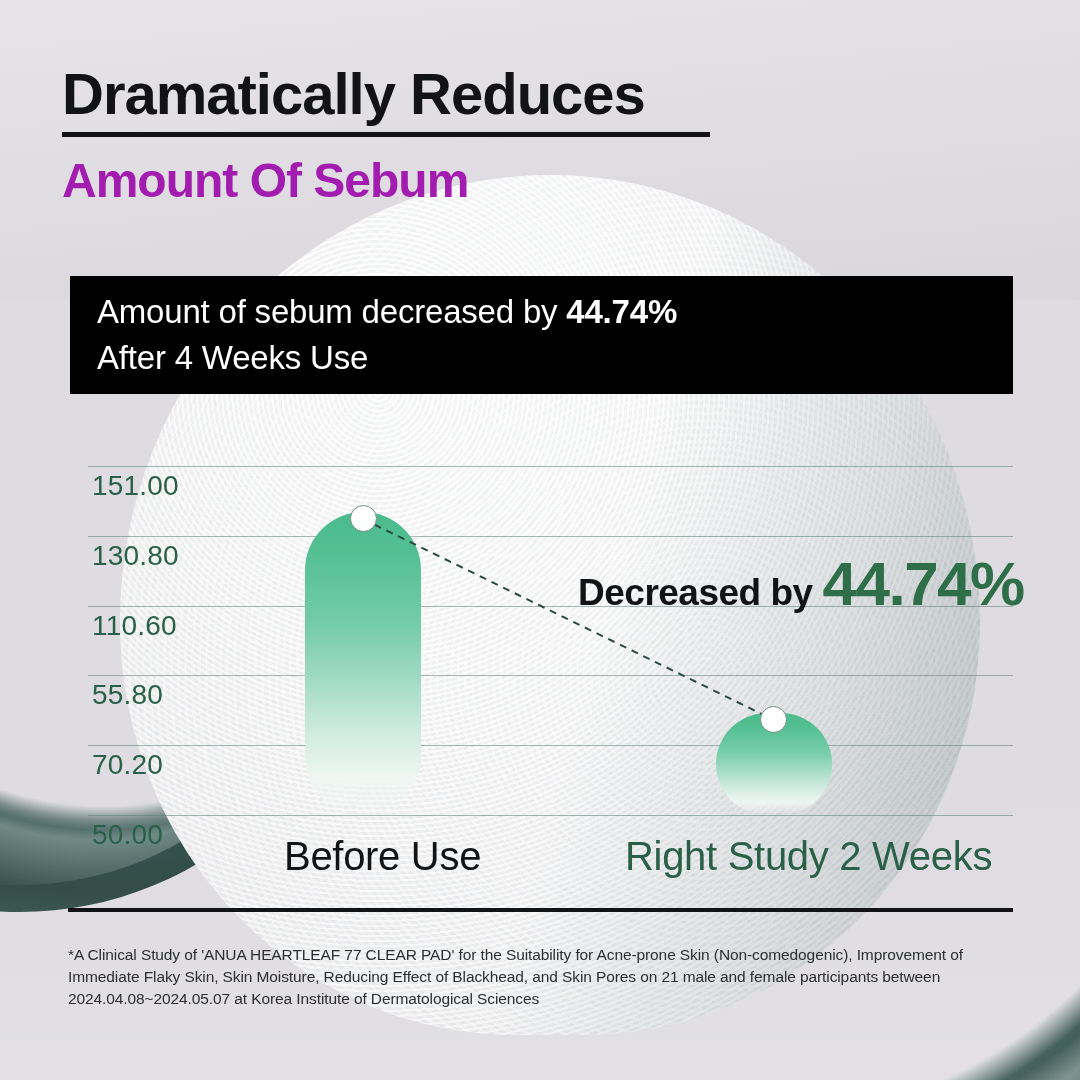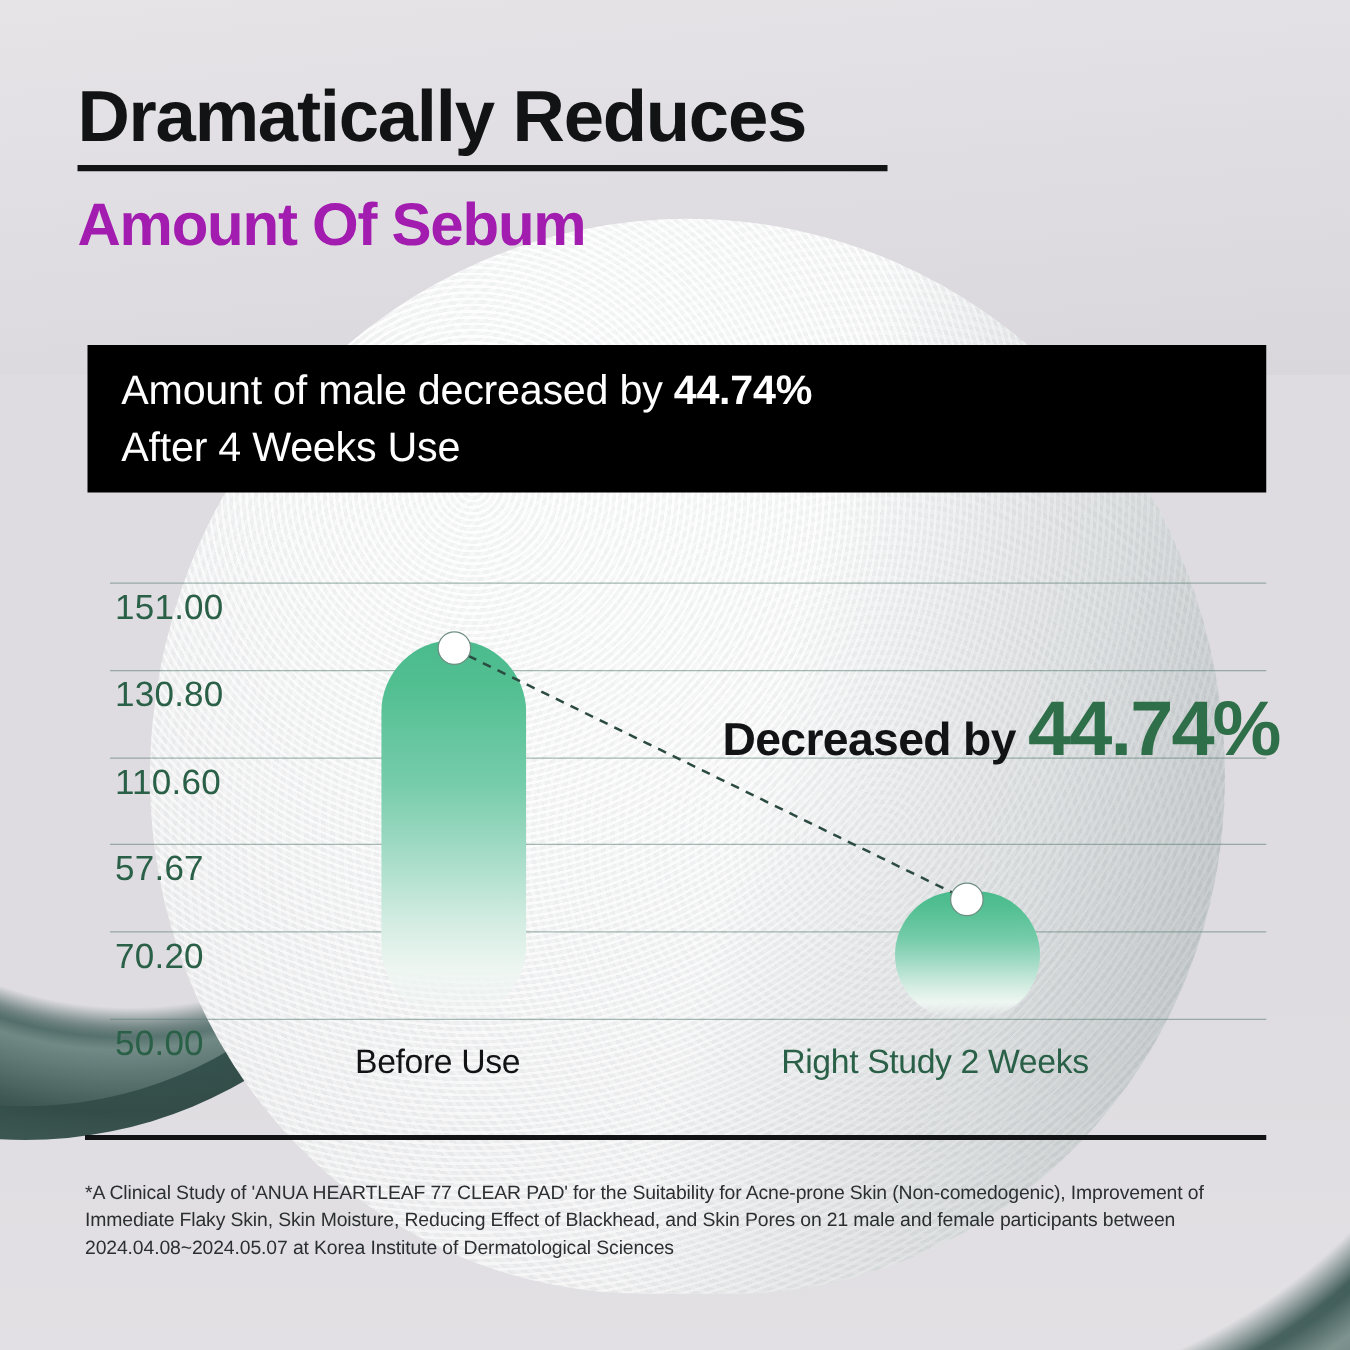--- a/index.html
+++ b/index.html
@@ -67,21 +67,21 @@
   .bar2{left:716px;top:713px;width:116px;height:102px;border-radius:58px 58px 58px 58px;overflow:hidden;}
 
   .marker{position:absolute;width:27px;height:27px;border-radius:50%;background:#fff;border:1.5px solid #6f8f83;box-sizing:border-box;}
   .m1{left:350px;top:505px;}
   .m2{left:760px;top:706px;}
 
   .ann{position:absolute;left:578px;top:548px;white-space:nowrap;}
   .ann .txt{font-size:37px;color:#111314;font-weight:700;letter-spacing:-.5px;vertical-align:baseline;}
   .ann .big{font-size:62px;color:#2e6e48;font-weight:700;letter-spacing:-1.5px;vertical-align:baseline;}
 
-  .xlabel{position:absolute;font-size:27px;font-weight:400;letter-spacing:-.3px;white-space:nowrap;}
+  .xlabel{position:absolute;font-size:40px;font-weight:400;letter-spacing:-.3px;white-space:nowrap;}
   .xl1{left:284px;top:834px;color:#111314;}
   .xl2{left:625px;top:834px;color:#2a6047;}
   .xl2 b{font-weight:400;}
 
   .divider{position:absolute;left:68px;top:908px;width:945px;height:4px;background:#111314;}
 
   
   .foot{position:absolute;left:68px;top:944px;width:950px;font-size:15.5px;line-height:22px;color:#2b2f31;letter-spacing:-.1px;}
 </style>
 </head>
@@ -102,37 +102,37 @@
     <div class="vig"></div>
   </div>
 
   <div class="h-wrap">
     <div class="h1">Dramatically Reduces</div>
     <div class="h-rule"></div>
     <div class="h2">Amount Of Sebum</div>
   </div>
 
   <div class="banner">
-    <div class="banner-l1"><span>Amount of male decreased by </span><b>44.74%</b></div>
+    <div class="banner-l1"><span>Amount of sebum decreased by </span><b>44.74%</b></div>
     <div class="banner-l2">After 4 Weeks Use</div>
   </div>
 
   <div class="chart">
 
     <div class="grid-line" style="top:466px"></div>
     <div class="grid-line" style="top:536px"></div>
     <div class="grid-line" style="top:606px"></div>
     <div class="grid-line" style="top:675px"></div>
     <div class="grid-line" style="top:745px"></div>
     <div class="grid-line" style="top:815px"></div>
 
     <div class="ytick" style="top:470px">151.00</div>
     <div class="ytick" style="top:540px">130.80</div>
     <div class="ytick" style="top:610px">110.60</div>
-    <div class="ytick" style="top:679px">57.67</div>
+    <div class="ytick" style="top:679px">55.80</div>
     <div class="ytick" style="top:749px">70.20</div>
     <div class="ytick" style="top:819px">50.00</div>
 
     <div class="bar bar1">
         <div class="bar-inner"></div>
       </div>
     <div class="bar bar2">
         <div class="bar-inner"></div>
       </div>
 

